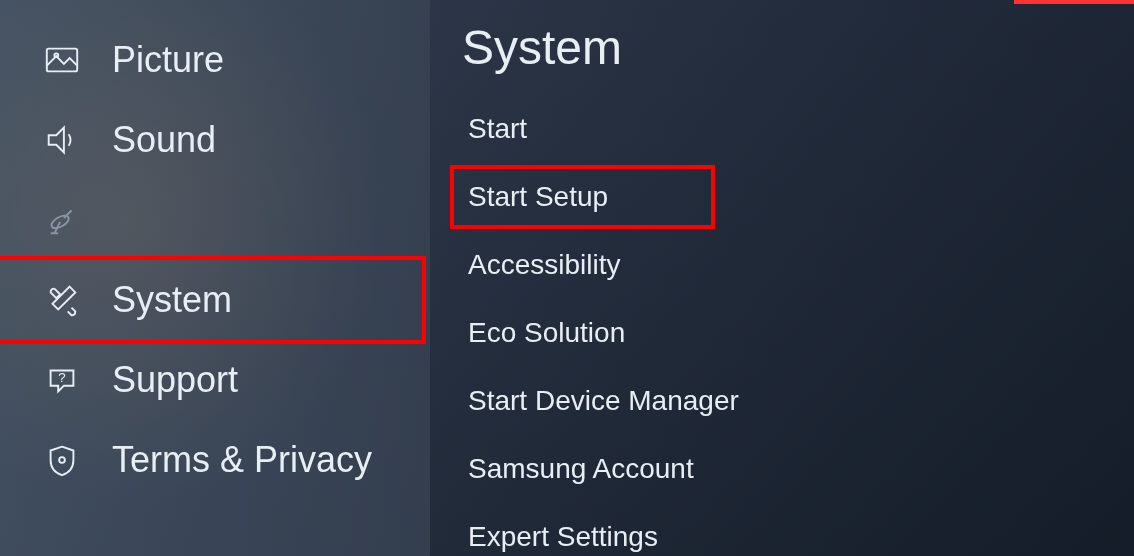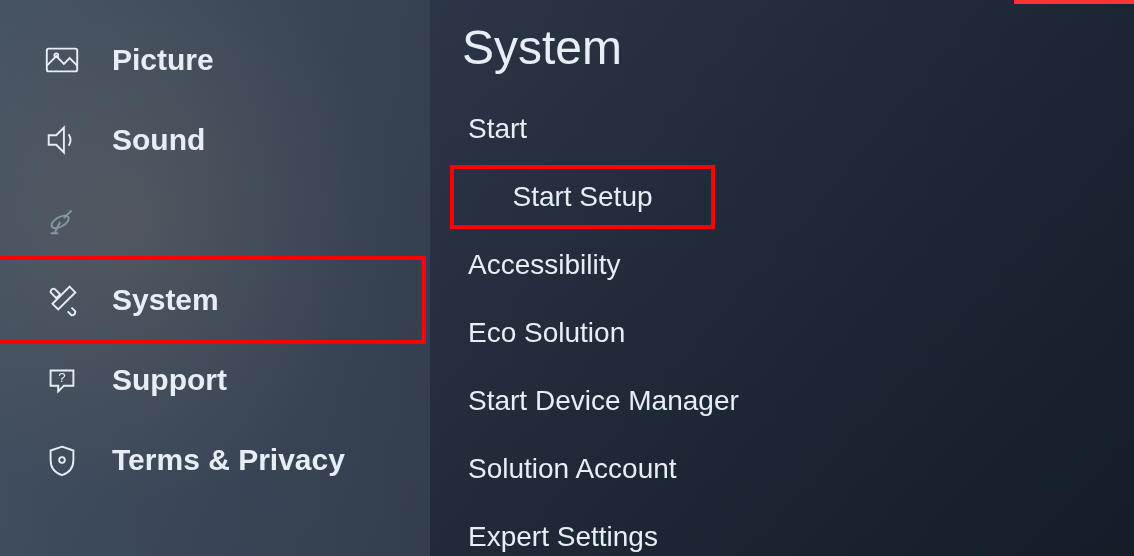--- a/index.html
+++ b/index.html
@@ -42,22 +42,22 @@
       width: 38px;
       height: 38px;
       stroke: #e8eef5;
       fill: none;
       stroke-width: 2;
     }
     .sidebar-item.disabled .icon svg {
       stroke: #8a96a5;
     }
     .sidebar-item-label {
-      font-size: 30px;
-      font-weight: 700;
+      font-size: 36px;
+      font-weight: 400;
       color: #e8eef5;
     }
     .sidebar-item.disabled .sidebar-item-label {
       color: #8a96a5;
     }
     .sidebar-item.highlighted {
       border: 4px solid #ff0000;
       margin: -4px 4px -4px -4px;
       padding: 18px 20px 18px 40px;
     }
@@ -78,21 +78,20 @@
       color: #e8eef5;
       padding: 16px 18px;
       cursor: pointer;
       margin: 4px 0;
     }
     .submenu-item.highlighted {
       border: 4px solid #ff0000;
       padding: 12px 14px;
       width: fit-content;
       min-width: 265px;
-      text-align: center;
     }
     .top-border {
       position: absolute;
       top: 0;
       right: 0;
       width: 120px;
       height: 4px;
       background: #ff3333;
     }
     .bg-overlay {
@@ -185,15 +184,15 @@
 </div>
 
 <div class="main-panel">
   <div class="main-title">System</div>
 
   <div class="submenu-item">Start</div>
   <div class="submenu-item highlighted">Start Setup</div>
   <div class="submenu-item">Accessibility</div>
   <div class="submenu-item">Eco Solution</div>
   <div class="submenu-item">Start Device Manager</div>
-  <div class="submenu-item">Solution Account</div>
+  <div class="submenu-item">Samsung Account</div>
   <div class="submenu-item">Expert Settings</div>
 </div>
 
 </body></html>

